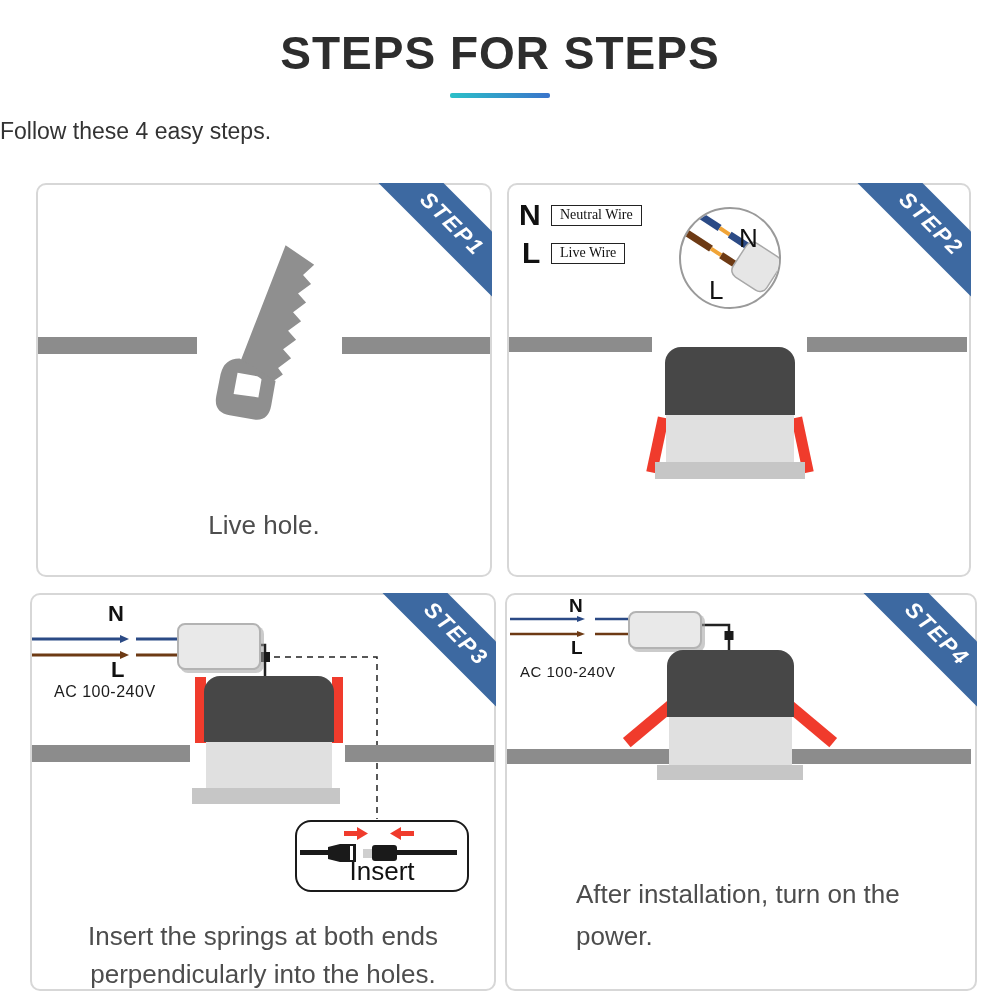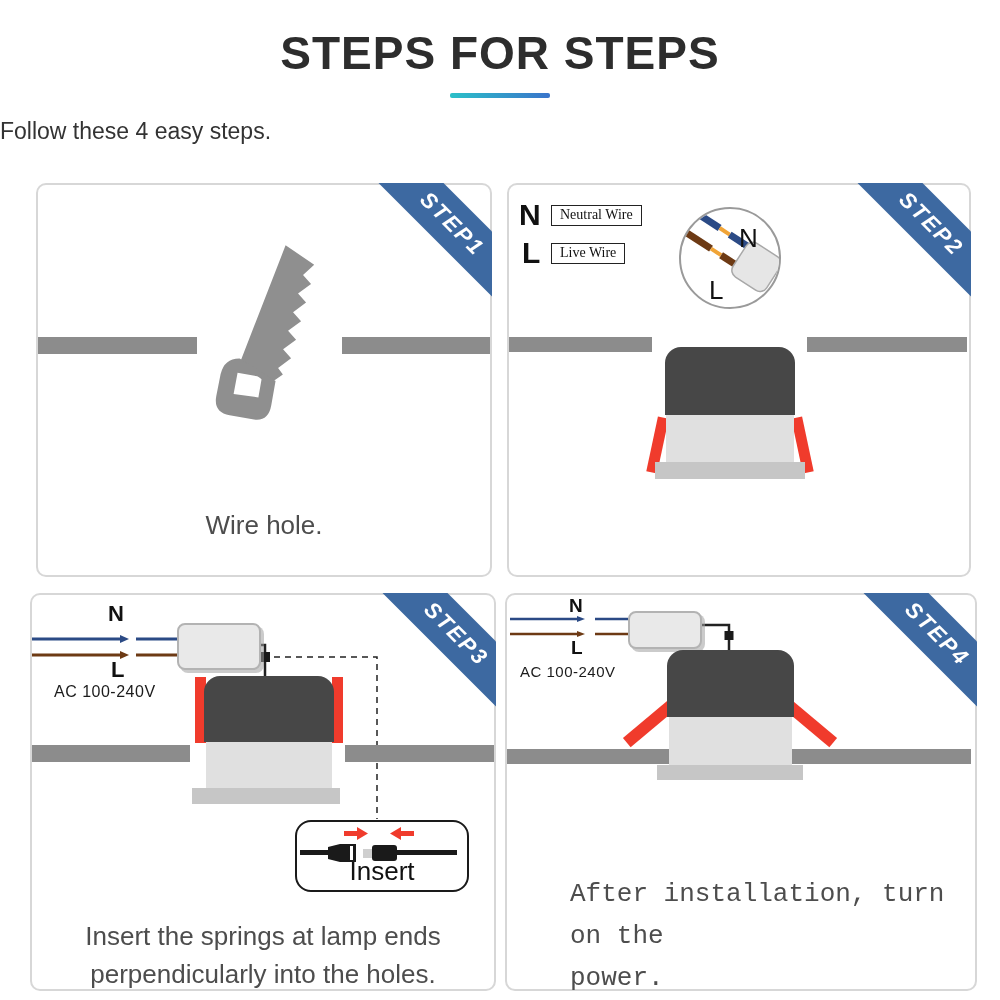--- a/index.html
+++ b/index.html
@@ -77,21 +77,21 @@
 
     <svg width="160" height="200" viewBox="0 0 160 200" style="position:absolute;left:146px;top:58px;">
       <g transform="rotate(24 80 100)">
         <path class="f-saw" d="M60 2 L94 8 L88 22 L99 27 L91 41 L102 46 L94 60 L105 65 L97 79 L108 84
                  L100 98 L111 103 L103 117 L110 121 L101 136 L66 128 Z"></path>
         <path class="f-saw" fill-rule="evenodd" d="M64 124 Q50 130 53 146 L58 168 Q62 184 78 180 L102 174 Q116 170 112 154 L106 130 Z
                  M68 138 L92 132 L97 152 L73 159 Z"></path>
       </g>
     </svg>
 
-    <p class="caption center" style="top:296px;">Wire hole.</p>
+    <p class="caption center" style="top:296px;">Live hole.</p>
   </section>
 
   <section class="panel p2">
     <div class="ribbon">
       <div class="band">STEP2</div>
     </div>
 
     <div class="legend-letter" style="left:10px;top:13px;">N</div>
     <div class="legend-box" style="left:42px;top:20px;">Neutral Wire</div>
     <div class="legend-letter" style="left:13px;top:51px;">L</div>
@@ -171,21 +171,21 @@
         <polygon class="f-black" points="28,21 40,18 56,18 56,36 40,36 28,33"></polygon>
         <rect x="50" y="20" width="3" height="14" fill="#fff"></rect>
         <rect x="63" y="23" width="9" height="9" fill="#cfcfcf"></rect>
         <rect class="f-black" x="72" y="19" width="25" height="16" rx="3"></rect>
         <rect class="f-black" x="97" y="24" width="60" height="5"></rect>
       </svg>
       <div class="inset-label">Insert</div>
     </div>
 
     <p class="caption center" style="top:296px;line-height:38px;">
-      <span>Insert the springs at lamp ends</span>
+      <span>Insert the springs at both ends</span>
       <span>perpendicularly into the holes.</span>
     </p>
   </section>
 
   <section class="panel p4">
     <div class="ribbon">
       <div class="band">STEP4</div>
     </div>
 
     <div class="nl-letter" style="left:62px;top:0;font-size:19px;">N</div>
@@ -206,19 +206,19 @@
 
     <div class="driver-box" style="left:121px;top:16px;width:70px;height:34px;"></div>
 
     <div class="spring" style="left:136px;top:100px;width:12px;height:58px;transform:rotate(50deg);"></div>
     <div class="spring" style="left:298px;top:100px;width:12px;height:58px;transform:rotate(-50deg);"></div>
     <div class="ceil" style="left:0;top:154px;width:464px;height:15px;"></div>
     <div class="lamp-dark" style="left:160px;top:55px;width:127px;height:67px;"></div>
     <div class="lamp-light" style="left:162px;top:122px;width:123px;height:48px;"></div>
     <div class="lamp-flange" style="left:150px;top:170px;width:146px;height:15px;"></div>
 
-    <p class="caption" style="left:63px;top:252px;line-height:42px;font-family:Liberation Mono, monospace;">
+    <p class="caption" style="left:69px;top:252px;line-height:42px;">
       <span>After installation, turn on the</span>
       <span>power.</span>
     </p>
   </section>
 
 </div>
 
 </body></html>

